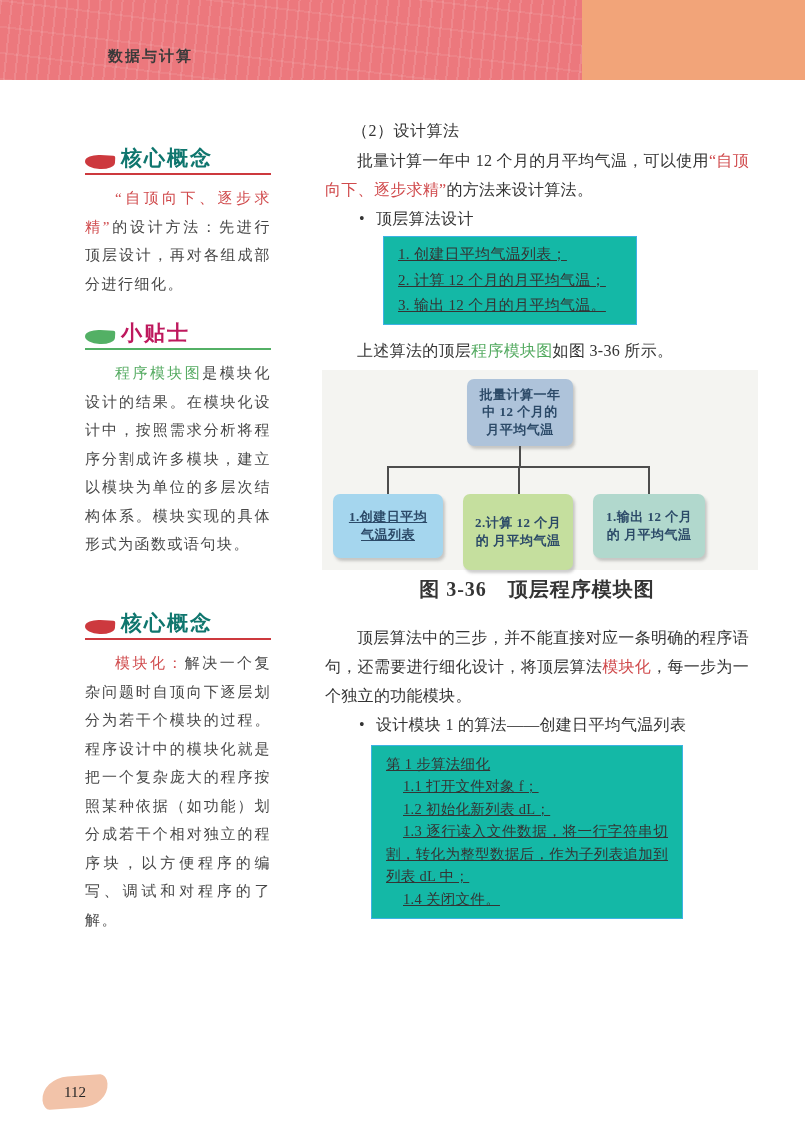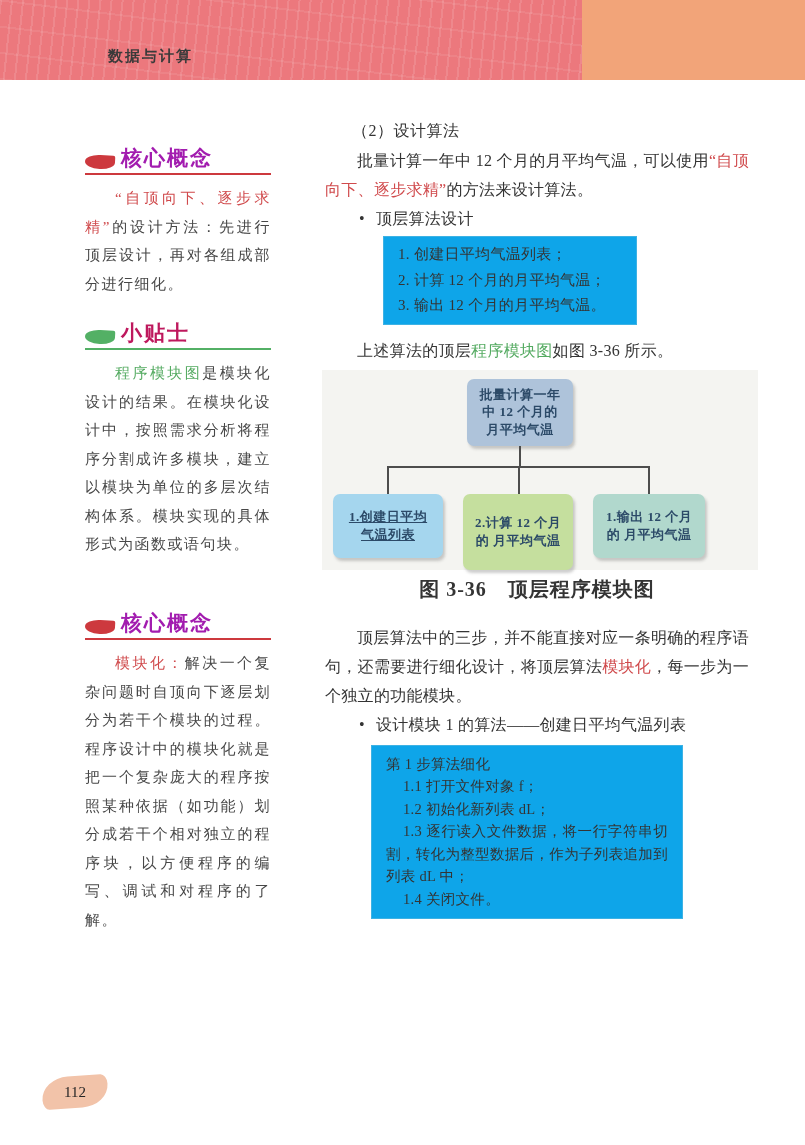--- a/index.html
+++ b/index.html
@@ -34,39 +34,39 @@
   .leaf {
     position:absolute; left:0; bottom:4px; width:30px; height:14px;
     border-radius:100% 4px 100% 100%; transform:rotate(3deg);
   }
   .sec-title {
     font-family:"Liberation Sans", sans-serif; font-size:21px; font-weight:bold;
     letter-spacing:2px; line-height:30px; white-space:nowrap;
   }
   .red-sec  .sec-head { border-color:#cd393e; }
   .red-sec  .leaf     { background:#cd393e; }
-  .red-sec  .sec-title{ color:#a21caf; }
+  .red-sec  .sec-title{ color:#0f766e; }
   .green-sec .sec-head { border-color:#53b065; }
   .green-sec .leaf     { background:#53b065; }
   .green-sec .sec-title{ color:#be185d;font-family:Liberation Serif, serif; }
   .sec-body {
     margin-top:9px; font-size:15px; line-height:28.5px;
     text-align:justify; text-indent:2em; color:#474747; letter-spacing:1.5px;
   }
   .em-red   { color:#d04a4c; }
   .em-green { color:#55ab62; }
 
   
   .main { position:absolute; left:325px; top:116px; width:424px; font-size:16px; color:#343434; }
   .heading { line-height:30px; text-indent:27px; letter-spacing:.5px; }
   .para    { line-height:29px; text-align:justify; text-indent:32px; letter-spacing:.3px; }
   .bullet  { line-height:29px; padding-left:34px; letter-spacing:.3px; }
   .dot     { margin-right:11px; }
 
-  .algo-box { border:1px solid #3db2e4; background:#0ea5e9; }
+  .algo-box { border:1px solid #3db2e4; background:#14b8a6;text-decoration:underline; }
   .box1 { margin-left:58px; width:254px; margin-top:3px; padding:5px 6px 5px 14px; }
   .box1 p { font-size:15px; line-height:25.5px; letter-spacing:.3px; }
   .p2 { margin-top:11px; }
 
   
   .diagram { position:relative; margin-left:-3px; margin-top:5px; width:436px; height:200px; background:#f4f4f1; }
   .node {
     position:absolute; border-radius:7px;
     box-shadow:2px 3px 3px rgba(80,80,80,.28);
     color:#2c4a68; font-weight:bold; text-align:center; font-size:13px;

